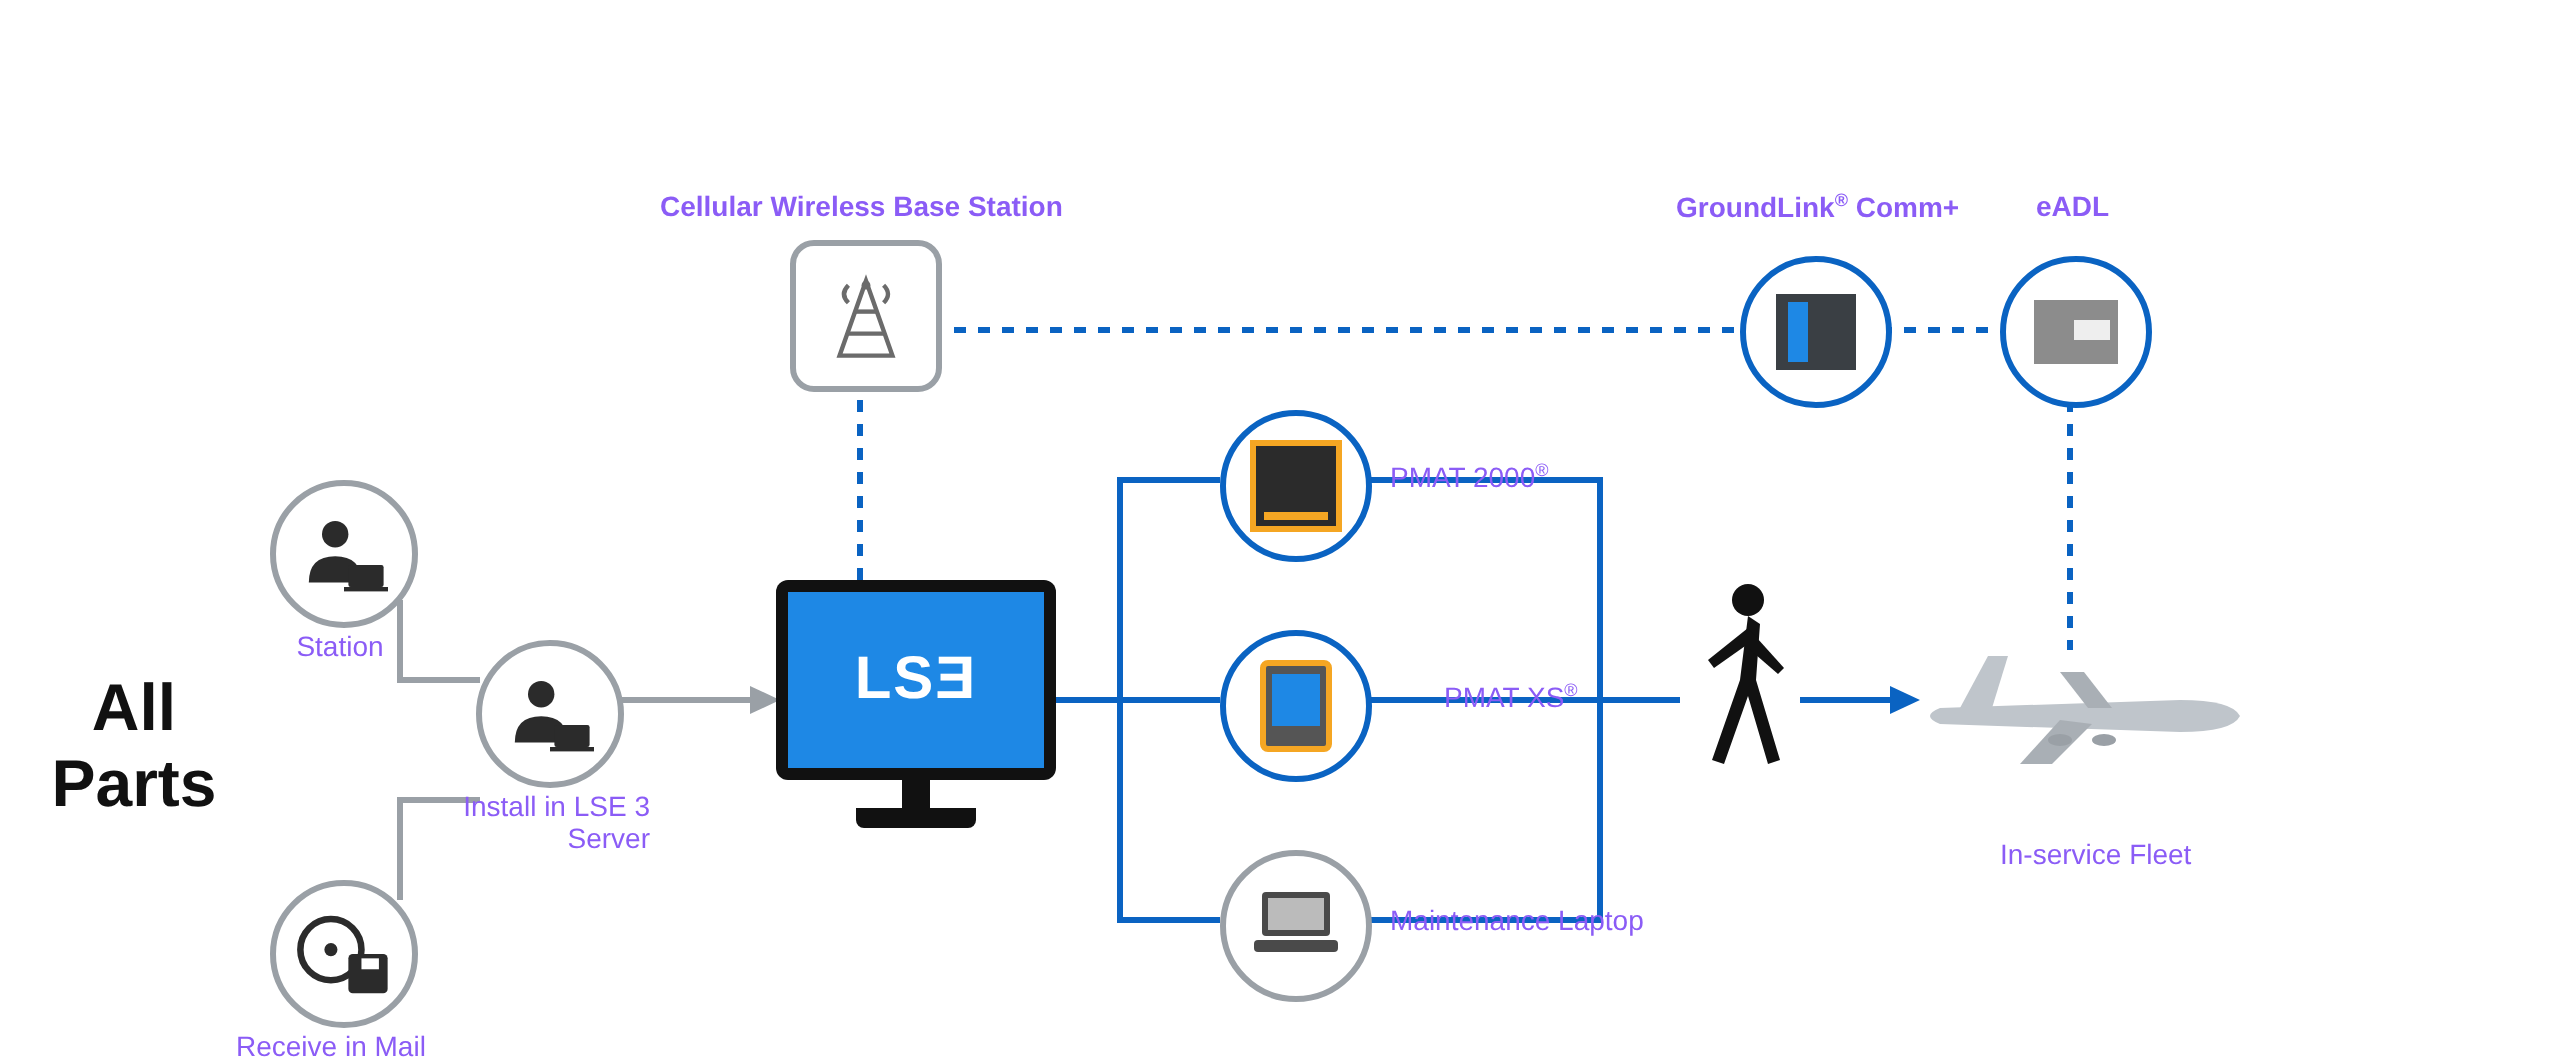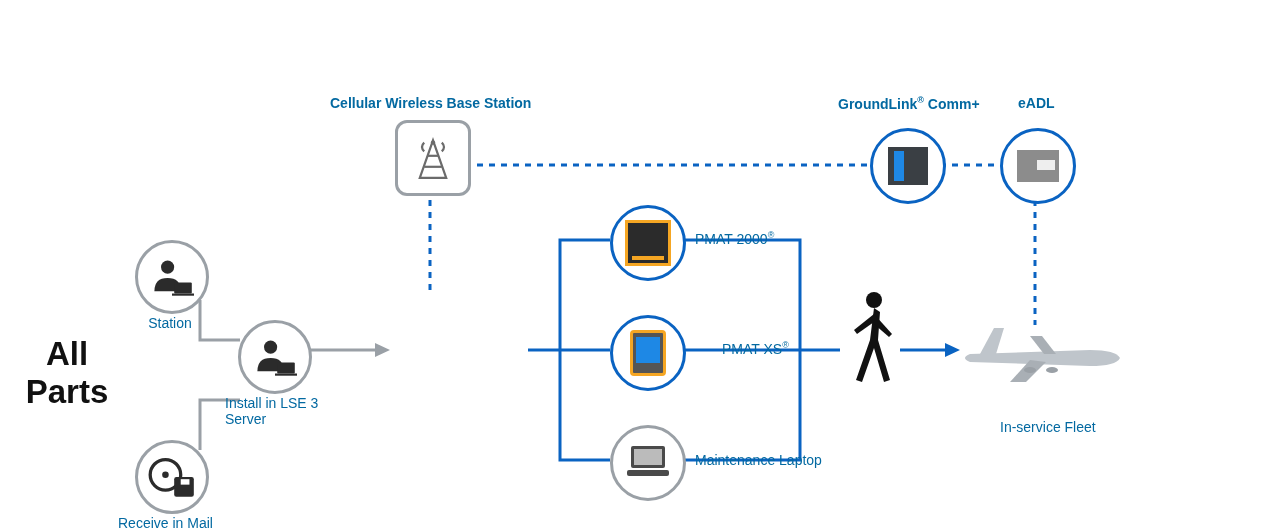--- a/index.html
+++ b/index.html
@@ -12,21 +12,21 @@
     color: #333;
   }
   .stage {
     position: relative;
     width: 1280px;
     height: 530px;
   }
   .label {
     position: absolute;
     font-size: 14px;
-    color: #0369a1;
+    color: #8b5cf6;
     white-space: nowrap;
   }
   .label.bold { font-weight: 700; }
   .all-parts {
     position: absolute;
     left: 22px;
     top: 335px;
     font-size: 33px;
     font-weight: 800;
     color: #111;
@@ -225,21 +225,21 @@
   <div class="label" style="left:130px;top:315px;width:80px;text-align:center">Station</div>
 
   <div class="circle gray" style="left:238px;top:320px;width:68px;height:68px">
     <svg viewBox="0 0 40 34" width="44" height="38">
       <circle cx="16" cy="8" r="6" fill="#2b2b2b"></circle>
       <path d="M4 30 Q4 18 16 18 Q28 18 28 30 Z" fill="#2b2b2b"></path>
       <rect x="22" y="22" width="16" height="10" rx="1" fill="#2b2b2b"></rect>
       <rect x="20" y="32" width="20" height="2" fill="#2b2b2b"></rect>
     </svg>
   </div>
-  <div class="label" style="left:225px;top:395px;width:100px;text-align:left;white-space:pre-line">Install in LSE 3
+  <div class="label" style="left:225px;top:395px;width:100px;text-align:right;white-space:pre-line">Install in LSE 3
 Server</div>
 
   <div class="circle gray" style="left:135px;top:440px;width:68px;height:68px">
     <svg viewBox="0 0 44 40" width="48" height="44">
       <circle cx="16" cy="18" r="14" fill="none" stroke="#2b2b2b" stroke-width="3"></circle>
       <circle cx="16" cy="18" r="3" fill="#2b2b2b"></circle>
       <rect x="24" y="20" width="18" height="18" rx="2" fill="#2b2b2b"></rect>
       <rect x="30" y="22" width="8" height="5" fill="#fff"></rect>
     </svg>
   </div>
@@ -250,20 +250,27 @@
     <svg viewBox="0 0 40 40" width="44" height="44">
       <path d="M20 4 L8 38 L32 38 Z" fill="none" stroke="#6b6b6b" stroke-width="2"></path>
       <line x1="12" y1="28" x2="28" y2="28" stroke="#6b6b6b" stroke-width="2"></line>
       <line x1="15" y1="18" x2="25" y2="18" stroke="#6b6b6b" stroke-width="2"></line>
       <circle cx="20" cy="6" r="2" fill="#6b6b6b"></circle>
       <path d="M12 6 Q8 10 12 14" fill="none" stroke="#6b6b6b" stroke-width="2"></path>
       <path d="M28 6 Q32 10 28 14" fill="none" stroke="#6b6b6b" stroke-width="2"></path>
     </svg>
   </div>
 
+  <div class="monitor">
+    <div class="bezel">
+      <div class="screen">LSƎ</div>
+    </div>
+    <div class="neck"></div>
+    <div class="base"></div>
+  </div>
 
   <div class="circle blue" style="left:610px;top:205px;width:70px;height:70px">
     <div class="dev-pmat2000"></div>
   </div>
   <div class="label" style="left:695px;top:230px">
     <span>PMAT 2000</span><span class="sup">®</span>
   </div>
 
   <div class="circle blue" style="left:610px;top:315px;width:70px;height:70px">
     <div class="dev-pmatxs"></div>

